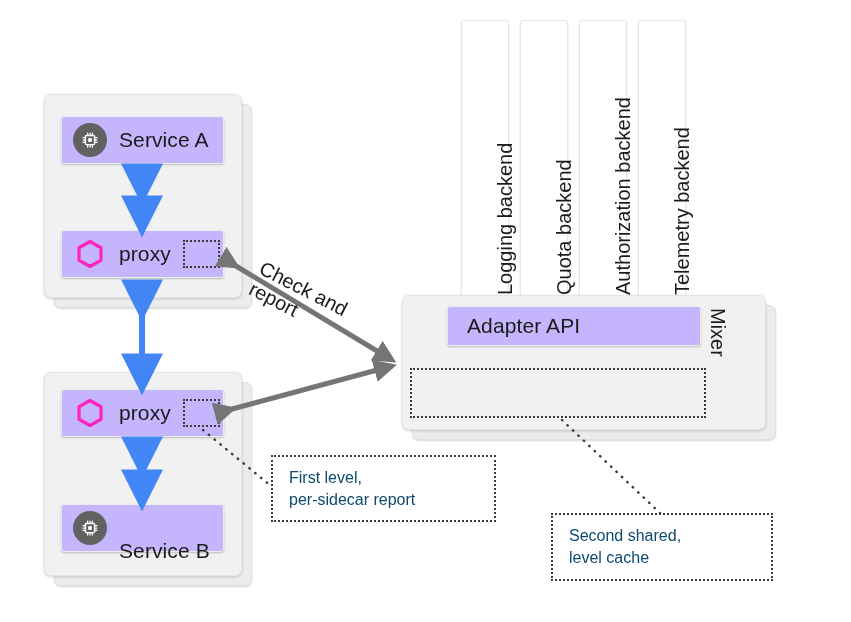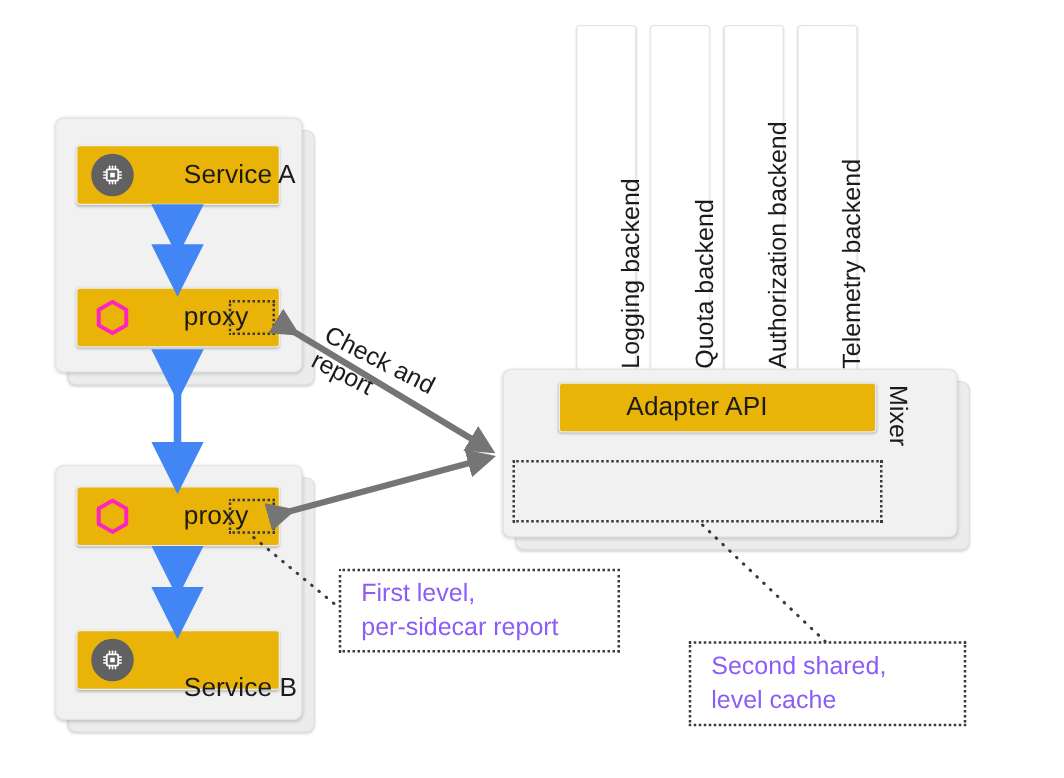--- a/index.html
+++ b/index.html
@@ -32,35 +32,33 @@
     position: absolute;
     background: #f1f1f1;
     border: 1px solid #e4e4e4;
     border-radius: 7px;
     box-shadow: 0 1px 3px rgba(0,0,0,0.18);
   }
 
   
   .wbox {
     position: absolute;
-    background: #eab308;
+    background: #c4b5fd;
     border: 1px solid #ededed;
     border-radius: 3px;
     box-shadow: 0 1px 2px rgba(0,0,0,0.22);
     display: flex;
     align-items: center;
     box-sizing: border-box;
-    gap: 28px;
   }
   .wbox .label {
     font-size: 21px;
     color: #1b1b1b;
     letter-spacing: 0.1px;
     white-space: nowrap;
-    margin-left: 34px;
   }
 
   
   .chip-icon {
     width: 34px;
     height: 34px;
     border-radius: 50%;
     background: #616161;
     flex: 0 0 auto;
     display: flex;
@@ -129,22 +127,22 @@
     position: absolute;
     border: 2px dotted #3a3a3a;
     box-sizing: border-box;
     background: #ffffff;
     display: flex;
     flex-direction: column;
     justify-content: center;
     padding-left: 16px;
   }
   .callout .line {
-    font-size: 20px;
-    color: #8b5cf6;
+    font-size: 16px;
+    color: #0c4a6e;
     line-height: 1.35;
     white-space: nowrap;
   }
 
   
   .arrow-caption {
     position: absolute;
     font-size: 20px;
     color: #1b1b1b;
     line-height: 1.15;

